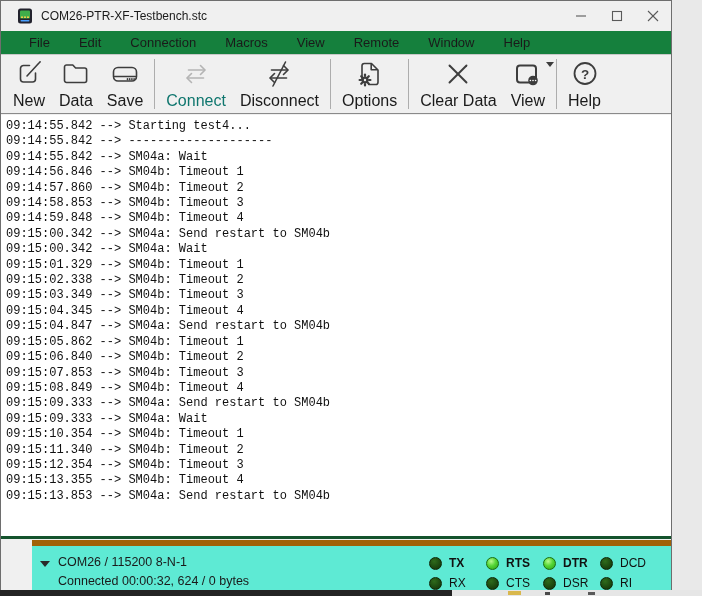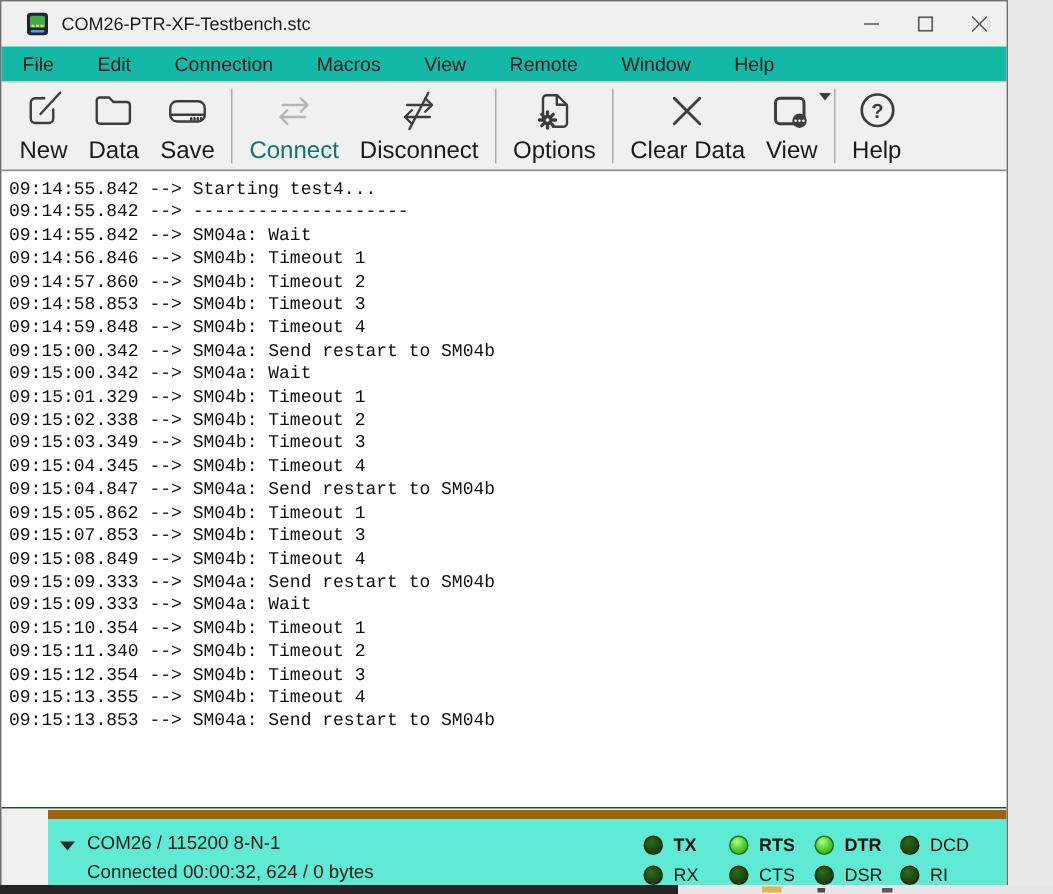--- a/index.html
+++ b/index.html
@@ -10,41 +10,41 @@
     overflow:hidden;
   }
   
   .titlebar { position:absolute; top:0; left:0; right:0; height:30px; display:flex; align-items:center; background:#f0f0f0; }
   .app-icon { width:16px; height:16px; margin-left:16px; flex:0 0 auto; }
   .title-text { margin-left:8px; font-size:12px; color:#1a1a1a; }
   .win-controls { margin-left:auto; display:flex; height:30px; }
   .win-btn { width:36px; height:30px; display:flex; align-items:center; justify-content:center; cursor:default; }
   .win-btn svg { stroke:#5a5a5a; stroke-width:1.1; fill:none; }
   
-  .menubar { position:absolute; top:30px; left:0; right:0; height:23px; display:flex; align-items:center; padding-left:14px; gap:29px; background:#14b8a6; }
+  .menubar { position:absolute; top:30px; left:0; right:0; height:23px; display:flex; align-items:center; padding-left:28px; gap:29px; background:#15803d; }
   .menu-item { font-size:13px; color:#1a1a1a; cursor:default; }
   
   .toolbar {
     position:absolute; top:53px; left:0; right:0; height:60px;
     background:#f0f0f0; border-top:1px solid #c8c8c8; border-bottom:1px solid #8a8a8a;
     display:flex; align-items:center; padding-left:5px;
   }
   .tb-btn { display:flex; flex-direction:column; align-items:center; padding:3px 7px 2px; position:relative; cursor:default; }
   .tb-btn svg { width:30px; height:30px; stroke:#3d3d3d; fill:none; stroke-width:1.6; stroke-linecap:round; stroke-linejoin:round; }
   .tb-btn .tb-label { font-size:16px; color:#1a1a1a; margin-top:3px; white-space:nowrap; }
   .tb-btn.disabled svg { stroke:#b4b4b4; }
   .tb-btn.disabled .tb-label { color:#0f766e; }
   .tb-sep { width:1px; height:50px; background:#adadad; margin:0 4px; flex:0 0 auto; }
   .tb-fill { fill:#3d3d3d; stroke:none; }
   .tb-dropdown { position:absolute; top:6px; right:-2px; width:0; height:0;
     border-left:4px solid transparent; border-right:4px solid transparent; border-top:5px solid #3d3d3d; }
   
   .terminal {
     position:absolute; top:114px; left:0; right:0; height:424px;
-    background:#ffffff; border-bottom:1px solid #14532d;
+    background:#ffffff; border-bottom:3px solid #14532d;
     padding:4px 4px 0 5px; overflow:hidden;
   }
   .term-line { font-family:"Liberation Mono", monospace; font-size:12px; line-height:15.4px; color:#101010; white-space:pre; }
   
   .statusbar { position:absolute; top:539px; left:0; right:0; height:51px; background:#5eead4; border-top:6px solid #a16207;margin-left:31px; }
   .status-expander { position:absolute; left:8px; top:15px; width:0; height:0;
     border-left:5px solid transparent; border-right:5px solid transparent; border-top:6px solid #2a2a2a; cursor:default; }
   .status-lines { position:absolute; left:26px; top:7px; }
   .status-line { font-size:12.5px; color:#1a1a1a; line-height:19px; }
   .led-grid { position:absolute; right:14px; top:9px; display:grid;
@@ -227,20 +227,21 @@
     <div class="term-line">09:14:58.853 --&gt; SM04b: Timeout 3</div>
     <div class="term-line">09:14:59.848 --&gt; SM04b: Timeout 4</div>
     <div class="term-line">09:15:00.342 --&gt; SM04a: Send restart to SM04b</div>
     <div class="term-line">09:15:00.342 --&gt; SM04a: Wait</div>
     <div class="term-line">09:15:01.329 --&gt; SM04b: Timeout 1</div>
     <div class="term-line">09:15:02.338 --&gt; SM04b: Timeout 2</div>
     <div class="term-line">09:15:03.349 --&gt; SM04b: Timeout 3</div>
     <div class="term-line">09:15:04.345 --&gt; SM04b: Timeout 4</div>
     <div class="term-line">09:15:04.847 --&gt; SM04a: Send restart to SM04b</div>
     <div class="term-line">09:15:05.862 --&gt; SM04b: Timeout 1</div>
+    <div class="term-line">09:15:06.840 --&gt; SM04b: Timeout 2</div>
     <div class="term-line">09:15:07.853 --&gt; SM04b: Timeout 3</div>
     <div class="term-line">09:15:08.849 --&gt; SM04b: Timeout 4</div>
     <div class="term-line">09:15:09.333 --&gt; SM04a: Send restart to SM04b</div>
     <div class="term-line">09:15:09.333 --&gt; SM04a: Wait</div>
     <div class="term-line">09:15:10.354 --&gt; SM04b: Timeout 1</div>
     <div class="term-line">09:15:11.340 --&gt; SM04b: Timeout 2</div>
     <div class="term-line">09:15:12.354 --&gt; SM04b: Timeout 3</div>
     <div class="term-line">09:15:13.355 --&gt; SM04b: Timeout 4</div>
     <div class="term-line">09:15:13.853 --&gt; SM04a: Send restart to SM04b</div>
   </div>

